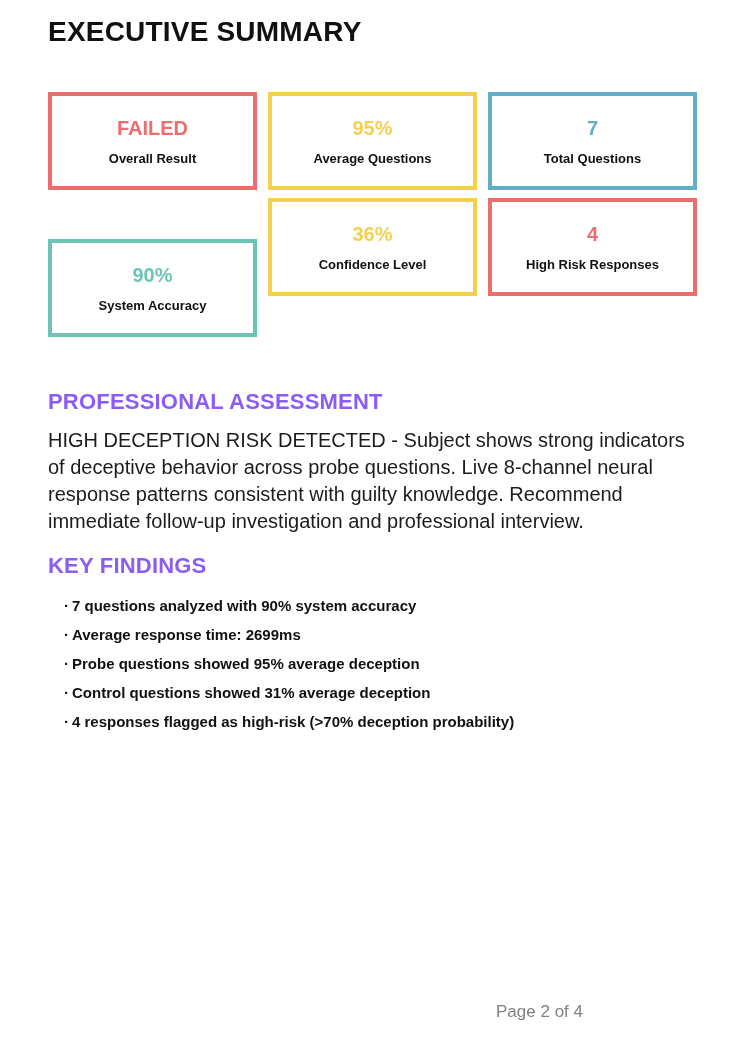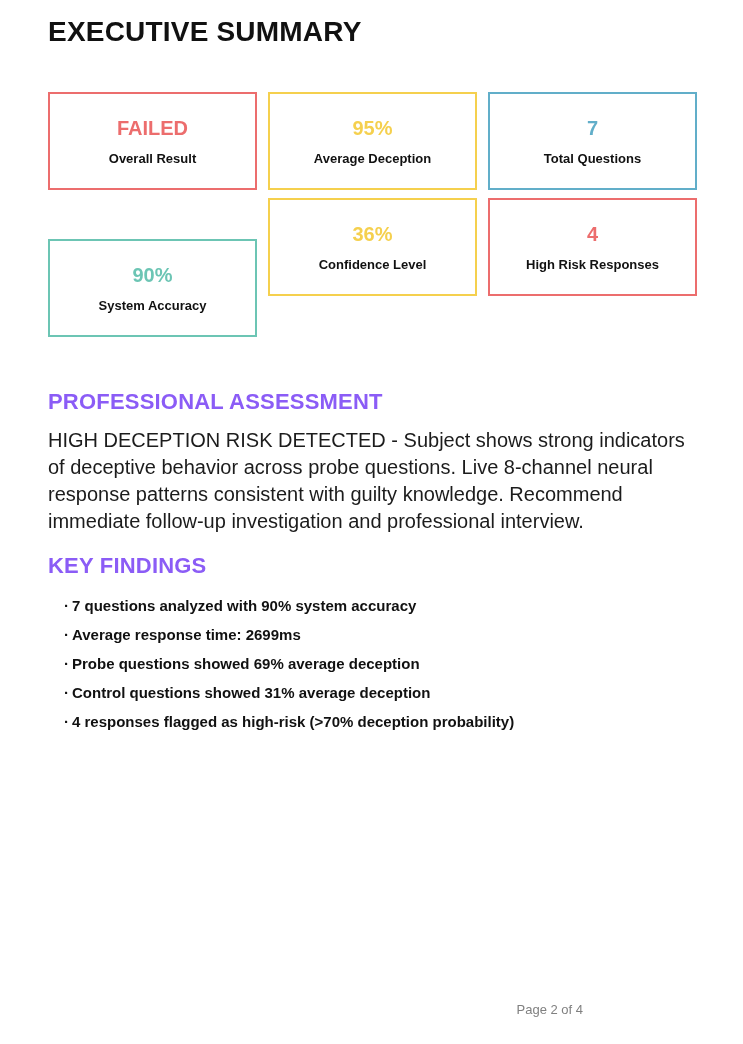--- a/index.html
+++ b/index.html
@@ -29,21 +29,21 @@
     margin-top: 46px;
     display: grid;
     grid-template-columns: repeat(3, 1fr);
     column-gap: 11px;
     row-gap: 8px;
     width: 649px;
   }
   .stat-card {
     height: 98px;
     background: #ffffff;
-    border: 2px solid #22c55e;
+    border: 4px solid #22c55e;
     display: flex;
     flex-direction: column;
     align-items: center;
     justify-content: center;
   }
   .stat-value {
     font-size: 20px;
     font-weight: bold;
     line-height: 1;
   }
@@ -87,42 +87,42 @@
   .bullet-dot {
     display: inline-block;
     width: 8px;
     margin-left: 16px;
     font-weight: bold;
   }
   .page-footer {
     position: absolute;
     top: 1003px;
     right: 46px;
-    font-size: 13px;
+    font-size: 17px;
     color: #808080;
     line-height: 1;
   }
 </style>
 </head>
 <body>
 
 <div class="page">
 
   <h1 class="doc-title">EXECUTIVE SUMMARY</h1>
 
   <div class="cards-grid">
 
     <div class="stat-card" style="border-color: rgb(236, 109, 109);">
       <div class="stat-value" style="color: rgb(236, 109, 109);">FAILED</div>
       <div class="stat-label">Overall Result</div>
     </div>
 
     <div class="stat-card" style="border-color: rgb(245, 208, 78);">
       <div class="stat-value" style="color: rgb(245, 208, 78);">95%</div>
-      <div class="stat-label">Average Deception</div>
+      <div class="stat-label">Average Questions</div>
     </div>
 
     <div class="stat-card" style="border-color: rgb(97, 174, 201);">
       <div class="stat-value" style="color: rgb(97, 174, 201);">7</div>
       <div class="stat-label">Total Questions</div>
     </div>
 
     <div class="stat-card" style="border-color: rgb(108, 197, 180); margin-top: 41px;">
       <div class="stat-value" style="color: rgb(108, 197, 180);">90%</div>
       <div class="stat-label">System Accuracy</div>
@@ -150,21 +150,21 @@
     <li>
       <span class="bullet-dot">·</span>
       <span>7 questions analyzed with 90% system accuracy</span>
     </li>
     <li>
       <span class="bullet-dot">·</span>
       <span>Average response time: 2699ms</span>
     </li>
     <li>
       <span class="bullet-dot">·</span>
-      <span>Probe questions showed 69% average deception</span>
+      <span>Probe questions showed 95% average deception</span>
     </li>
     <li>
       <span class="bullet-dot">·</span>
       <span>Control questions showed 31% average deception</span>
     </li>
     <li>
       <span class="bullet-dot">·</span>
       <span>4 responses flagged as high-risk (&gt;70% deception probability)</span>
     </li>
   </ul>

